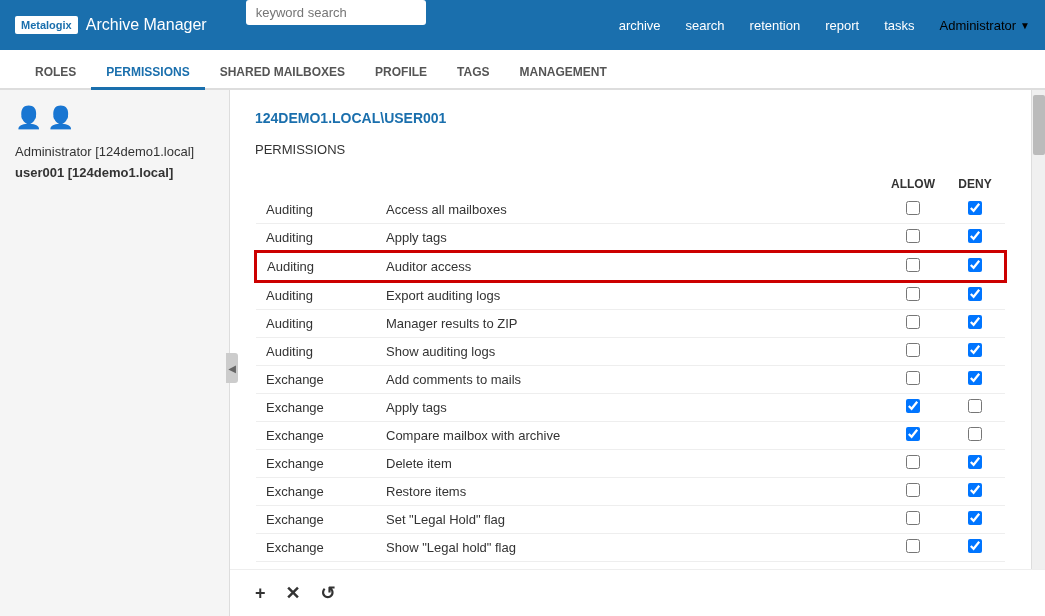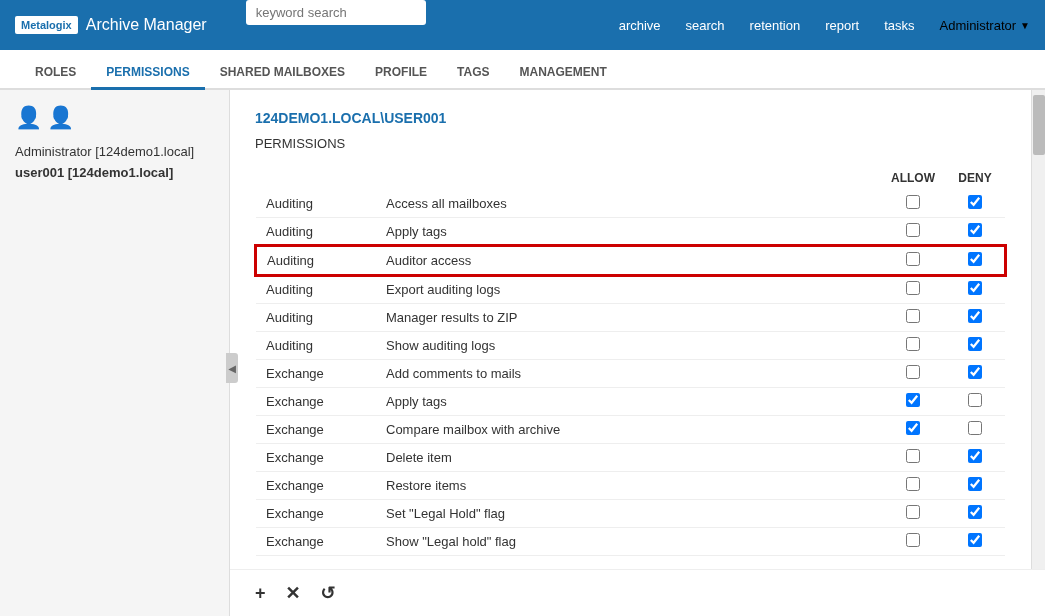--- a/index.html
+++ b/index.html
@@ -146,21 +146,21 @@
       background: white;
       padding: 20px 25px;
       overflow: hidden;
       position: relative;
     }
 
     .content-title {
       font-size: 14px;
       font-weight: bold;
       color: #1a6fad;
-      margin-bottom: 10px;
+      margin-bottom: 16px;
     }
     .content-subtitle {
       font-size: 13px;
       color: #333;
       margin-bottom: 15px;
     }
 
     
     .permissions-table {
       width: 100%;

